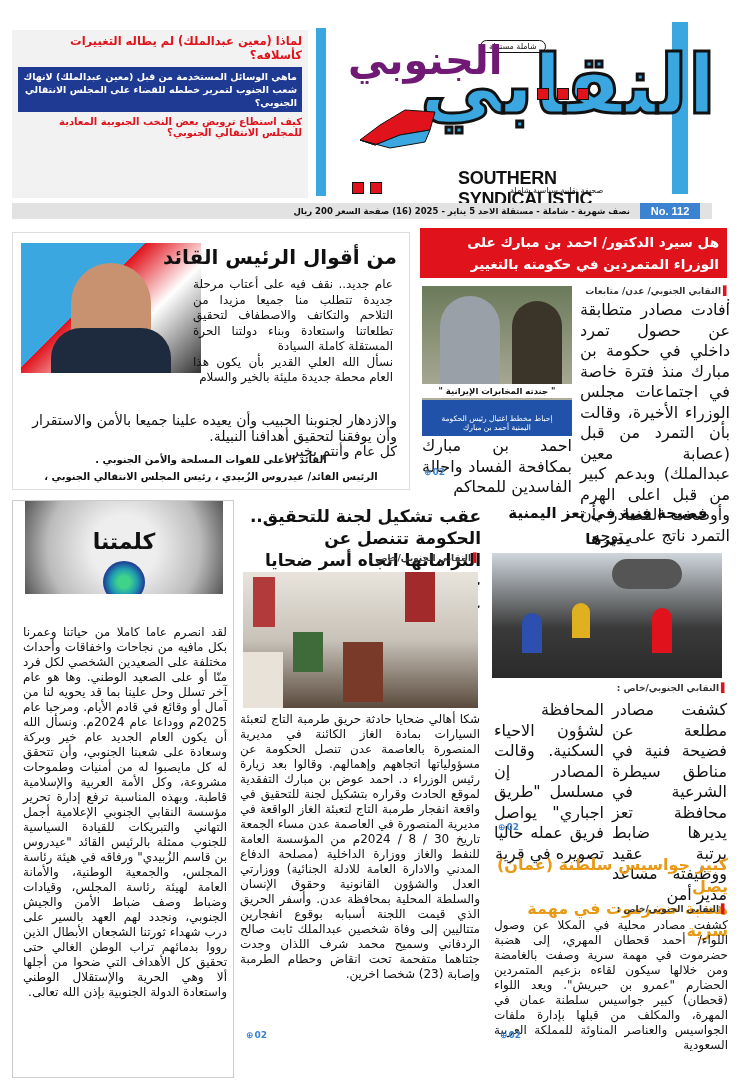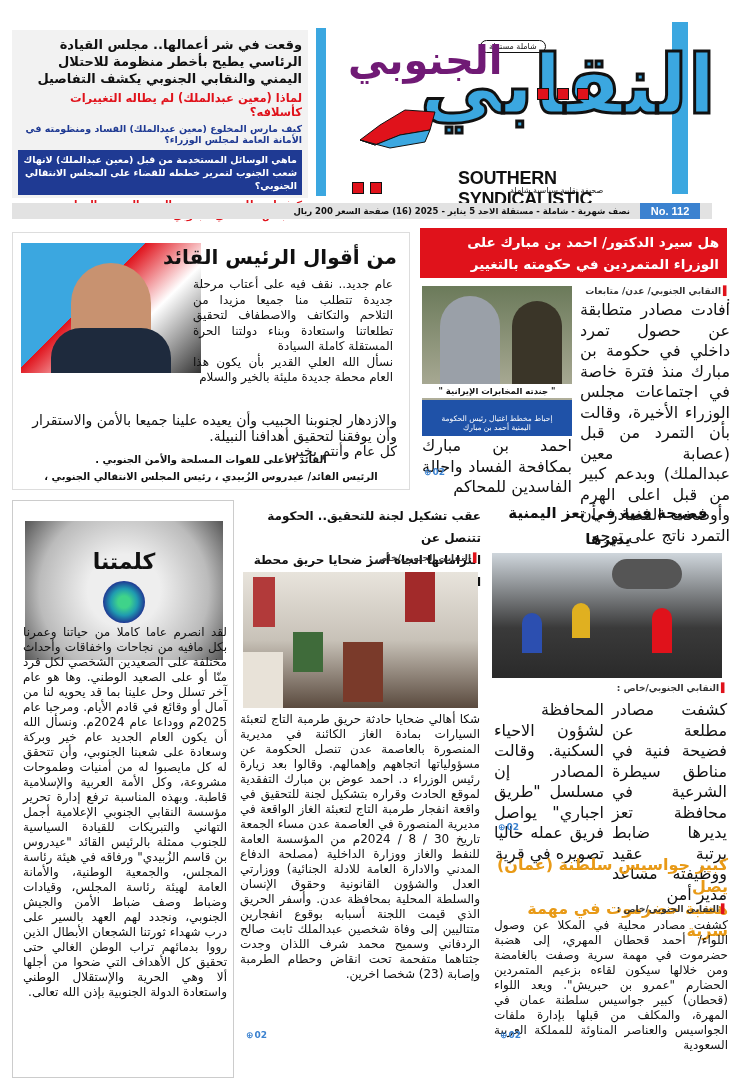--- a/index.html
+++ b/index.html
@@ -36,23 +36,21 @@
 .more{color:#3b82d0;font-size:9px;font-weight:bold}
 .more::before{content:"⊕";margin-right:1px}
 .hl{font-weight:bold;font-size:15px;line-height:26px;text-align:center}
 .orange{color:#e89a17;font-weight:bold;font-size:16px;line-height:22px}
 .kalimat{left:12px;top:500px;width:222px;height:578px;border:1px solid #ccc}
 </style>
 </head>
 <body>
 
 <div class="abs teaser rtl">
-  <div class="h1">وقعت في شر أعمالها.. مجلس القيادة الرئاسي يطيح بأخطر منظومة للاحتلال اليمني والنقابي الجنوبي يكشف التفاصيل</div>
   <div class="red">لماذا (معين عبدالملك) لم يطاله التغييرات كأسلافه؟</div>
-  <div class="blue">كيف مارس المخلوع (معين عبدالملك) الفساد ومنظومته في الأمانة العامة لمجلس الوزراء؟</div>
   <div class="box">ماهي الوسائل المستخدمة من قبل (معين عبدالملك) لانهاك شعب الجنوب لتمرير خططه للقضاء على المجلس الانتقالي الجنوبي؟</div>
   <div class="red2">كيف استطاع ترويض بعض النخب الجنوبية المعادية للمجلس الانتقالي الجنوبي؟</div>
 </div>
 
 <div class="abs bar" style="left:316px;top:28px;width:10px;height:168px"></div>
 <div class="abs bar" style="left:672px;top:22px;width:16px;height:172px"></div>
 
 <div class="abs masthead">
   <div class="badge rtl">شاملة مستقلة</div>
   <div class="logo-big">النقابي</div>
@@ -118,34 +116,34 @@
 <div class="abs more" style="left:498px;top:822px">02</div>
 
 <div class="abs rtl" style="left:488px;top:854px;width:240px">
   <div class="orange">كبير جواسيس سلطنة (عمان) يصل</div>
   <div class="orange">هضبة حضرموت في مهمة سرية</div>
 </div>
 <div class="abs rtl byline" style="left:600px;top:904px;width:128px">النقابي الجنوبي/خاص :</div>
 <div class="abs rtl small-text" style="left:494px;top:918px;width:234px">كشفت مصادر محلية في المكلا عن وصول اللواء/ أحمد قحطان المهري، إلى هضبة حضرموت في مهمة سرية وصفت بالغامضة ومن خلالها سيكون لقاءه بزعيم المتمردين الحضارم "عمرو بن حبريش". ويعد اللواء (قحطان) كبير جواسيس سلطنة عمان في المهرة، والمكلف من قبلها بإدارة ملفات الجواسيس والعناصر المناوئة للمملكة العربية السعودية</div>
 <div class="abs more" style="left:500px;top:1030px">02</div>
 
-<div class="abs rtl" style="left:236px;top:505px;width:245px;font-weight:bold;font-size:12px;line-height:22px">
+<div class="abs rtl" style="left:236px;top:505px;width:245px;font-weight:bold;font-size:17px;line-height:22px">
   <div>عقب تشكيل لجنة للتحقيق.. الحكومة تتنصل عن</div>
   <div>التزاماتها اتجاه أسر ضحايا حريق محطة الغاز بالعاصمة عدن</div>
 </div>
 <div class="abs rtl byline" style="left:340px;top:553px;width:140px">النقابي الجنوبي/خاص :</div>
 <div class="abs photo" style="left:243px;top:572px;width:235px;height:136px;background:linear-gradient(#e8e4dc,#c8c2b8 50%,#5a4a3e)">
   <div style="position:absolute;left:10px;top:5px;width:22px;height:50px;background:#b23a3a"></div>
   <div style="position:absolute;left:162px;top:0;width:30px;height:50px;background:#a22a2a"></div>
   <div style="position:absolute;left:100px;top:70px;width:40px;height:60px;background:#7a3a2a"></div>
   <div style="position:absolute;left:0;top:80px;width:40px;height:56px;background:#e8e2d8"></div>
   <div style="position:absolute;left:50px;top:60px;width:30px;height:40px;background:#3f6b3a"></div>
 </div>
 <div class="abs rtl small-text" style="left:240px;top:712px;width:240px">شكا أهالي ضحايا حادثة حريق طرمبة التاج لتعبئة السيارات بمادة الغاز الكائنة في مديرية المنصورة بالعاصمة عدن تنصل الحكومة عن مسؤولياتها اتجاههم وإهمالهم. وقالوا بعد زيارة رئيس الوزراء د. احمد عوض بن مبارك التفقدية لموقع الحادث وقراره بتشكيل لجنة للتحقيق في واقعة انفجار طرمبة التاج لتعبئة الغاز الواقعة في مديرية المنصورة في العاصمة عدن مساء الجمعة تاريخ 30 / 8 / 2024م من المؤسسة العامة للنفط والغاز ووزارة الداخلية (مصلحة الدفاع المدني والادارة العامة للادلة الجنائية) ووزارتي العدل والشؤون القانونية وحقوق الإنسان والسلطة المحلية بمحافظة عدن. وأسفر الحريق الذي قيمت اللجنة أسبابه بوقوع انفجارين متتاليين إلى وفاة شخصين عبدالملك ثابت صالح الردفاني وسميح محمد شرف اللذان وجدت جثتاهما متفحمة تحت انقاض وحطام الطرمبة وإصابة (23) شخصا اخرين.</div>
 <div class="abs more" style="left:246px;top:1030px">02</div>
 
 <div class="abs kalimat">
-  <div class="photo" style="left:12px;top:20px;width:198px;height:139px;background:radial-gradient(circle,#eee 30%,#bbb 70%,#555 100%)">
+  <div class="photo" style="left:12px;top:0;width:198px;height:93px;background:radial-gradient(circle,#eee 30%,#bbb 70%,#555 100%)">
     <div class="rtl" style="position:absolute;left:0;right:0;top:28px;text-align:center;font-size:22px;font-weight:bold">كلمتنا</div>
     <div style="position:absolute;left:78px;top:60px;width:42px;height:42px;border-radius:50%;background:radial-gradient(circle,#3fd38a 20%,#1f9bb0 45%,#1f3a93 70%)"></div>
   </div>
   <div class="abs rtl small-text" style="left:10px;top:124px;width:204px">لقد انصرم عاما كاملا من حياتنا وعمرنا بكل مافيه من نجاحات واخفاقات وأحداث مختلفة على الصعيدين الشخصي لكل فرد منّا أو على الصعيد الوطني. وها هو عام آخر تسلل وحل علينا بما قد يحويه لنا من آمال أو وقائع في قادم الأيام. ومرحبا عام 2025م ووداعا عام 2024م. ونسأل الله أن يكون العام الجديد عام خير وبركة وسعادة على شعبنا الجنوبي، وأن تتحقق له كل مايصبوا له من أمنيات وطموحات مشروعة، وكل الأمة العربية والإسلامية قاطبة. وبهذه المناسبة ترفع إدارة تحرير مؤسسة النقابي الجنوبي الإعلامية أجمل التهاني والتبريكات للقيادة السياسية للجنوب ممثلة بالرئيس القائد "عيدروس بن قاسم الزُبيدي" ورفاقه في هيئة رئاسة المجلس، والجمعية الوطنية، والأمانة العامة لهيئة رئاسة المجلس، وقيادات وضباط وصف ضباط الأمن والجيش الجنوبي، ونجدد لهم العهد بالسير على درب شهداء ثورتنا الشجعان الأبطال الذين رووا بدمائهم تراب الوطن الغالي حتى تحقيق كل الأهداف التي ضحوا من أجلها ألا وهي الحرية والإستقلال الوطني واستعادة الدولة الجنوبية بإذن الله تعالى.</div>
 </div>
 
 </body></html>

